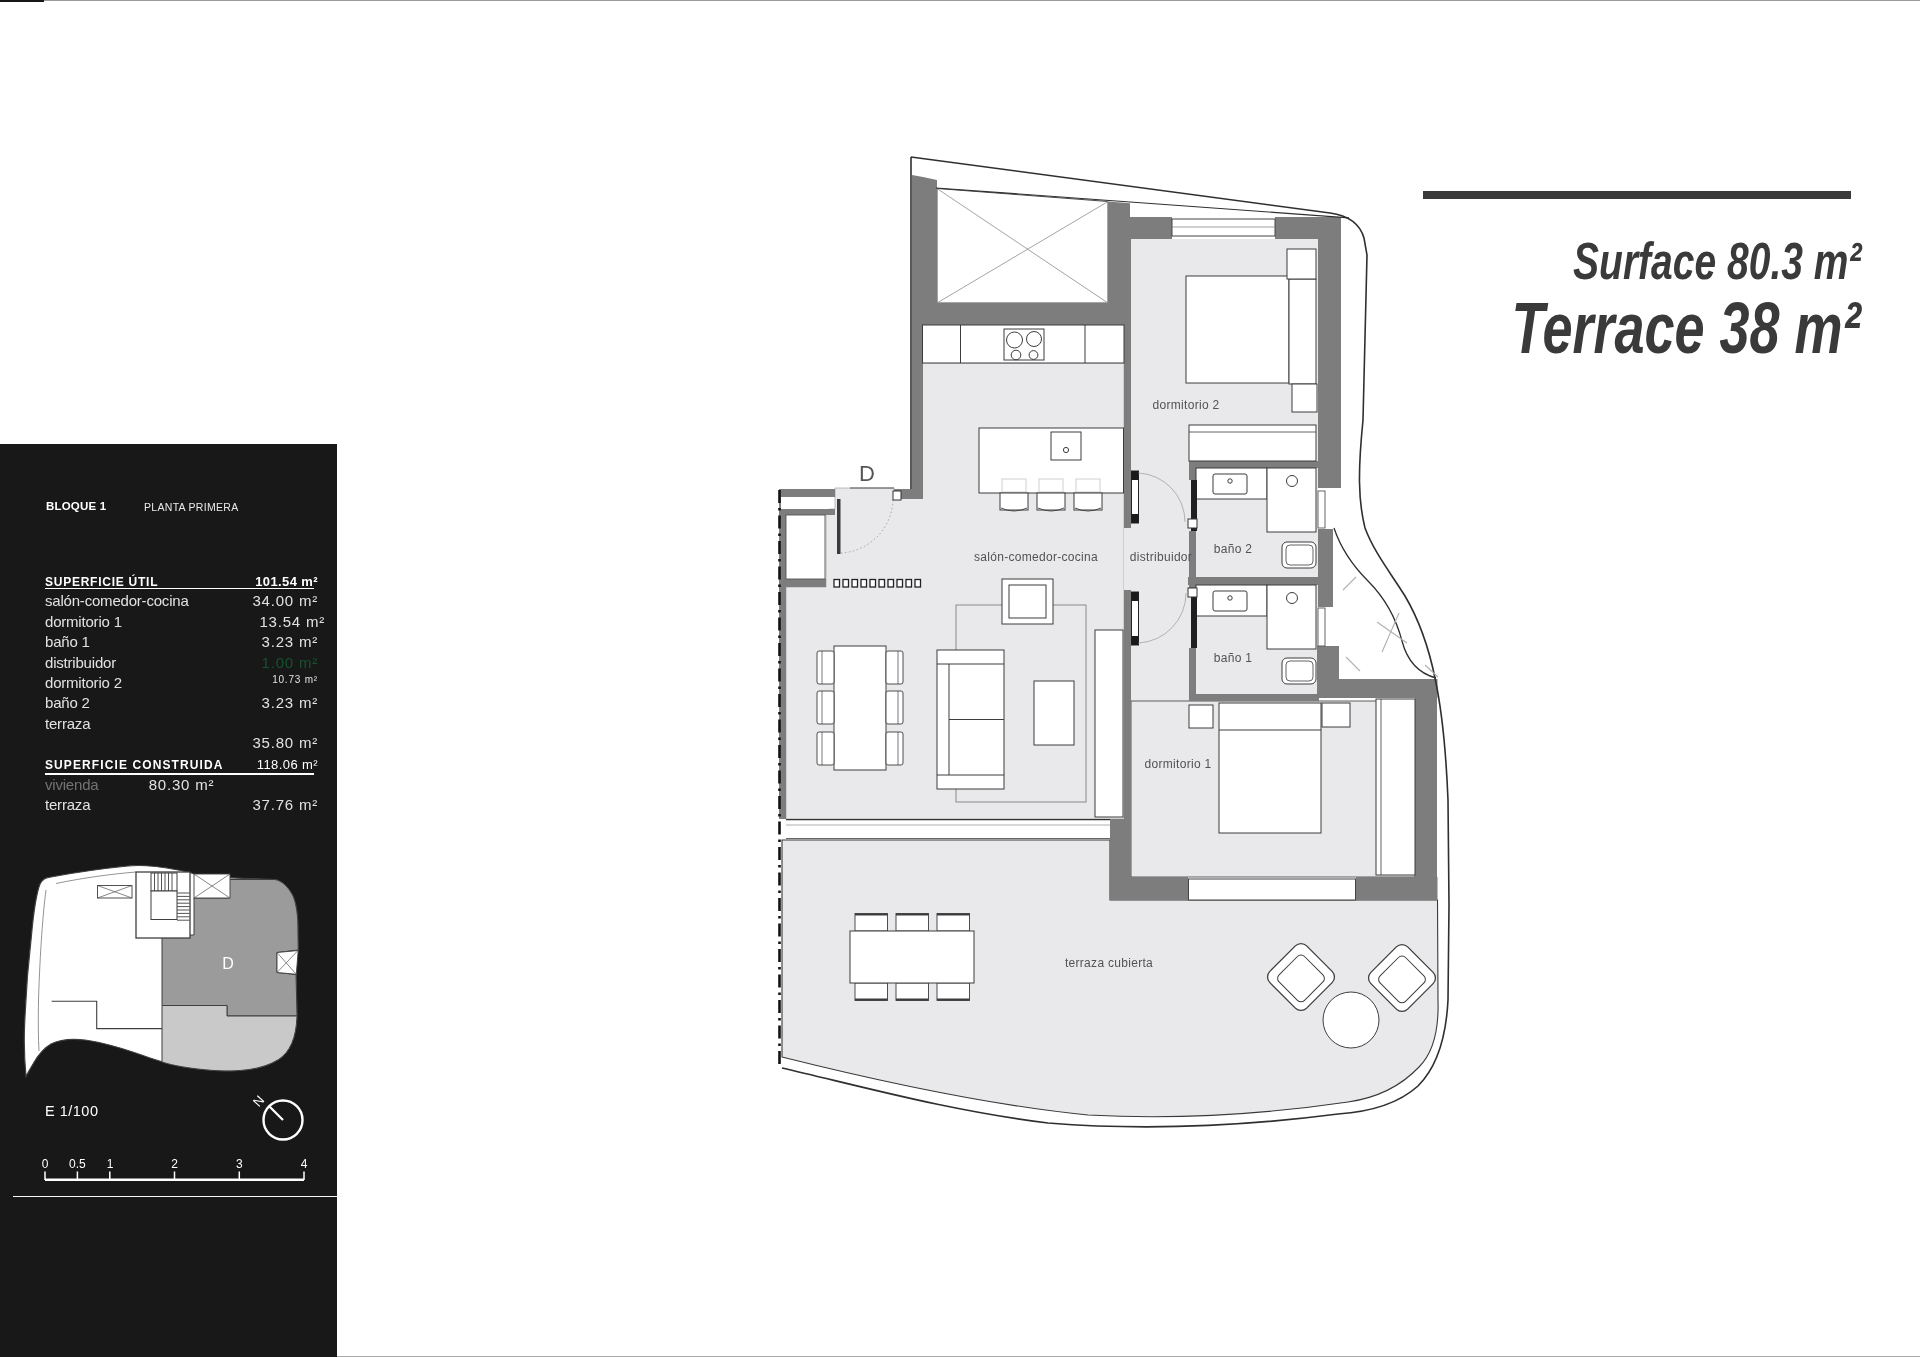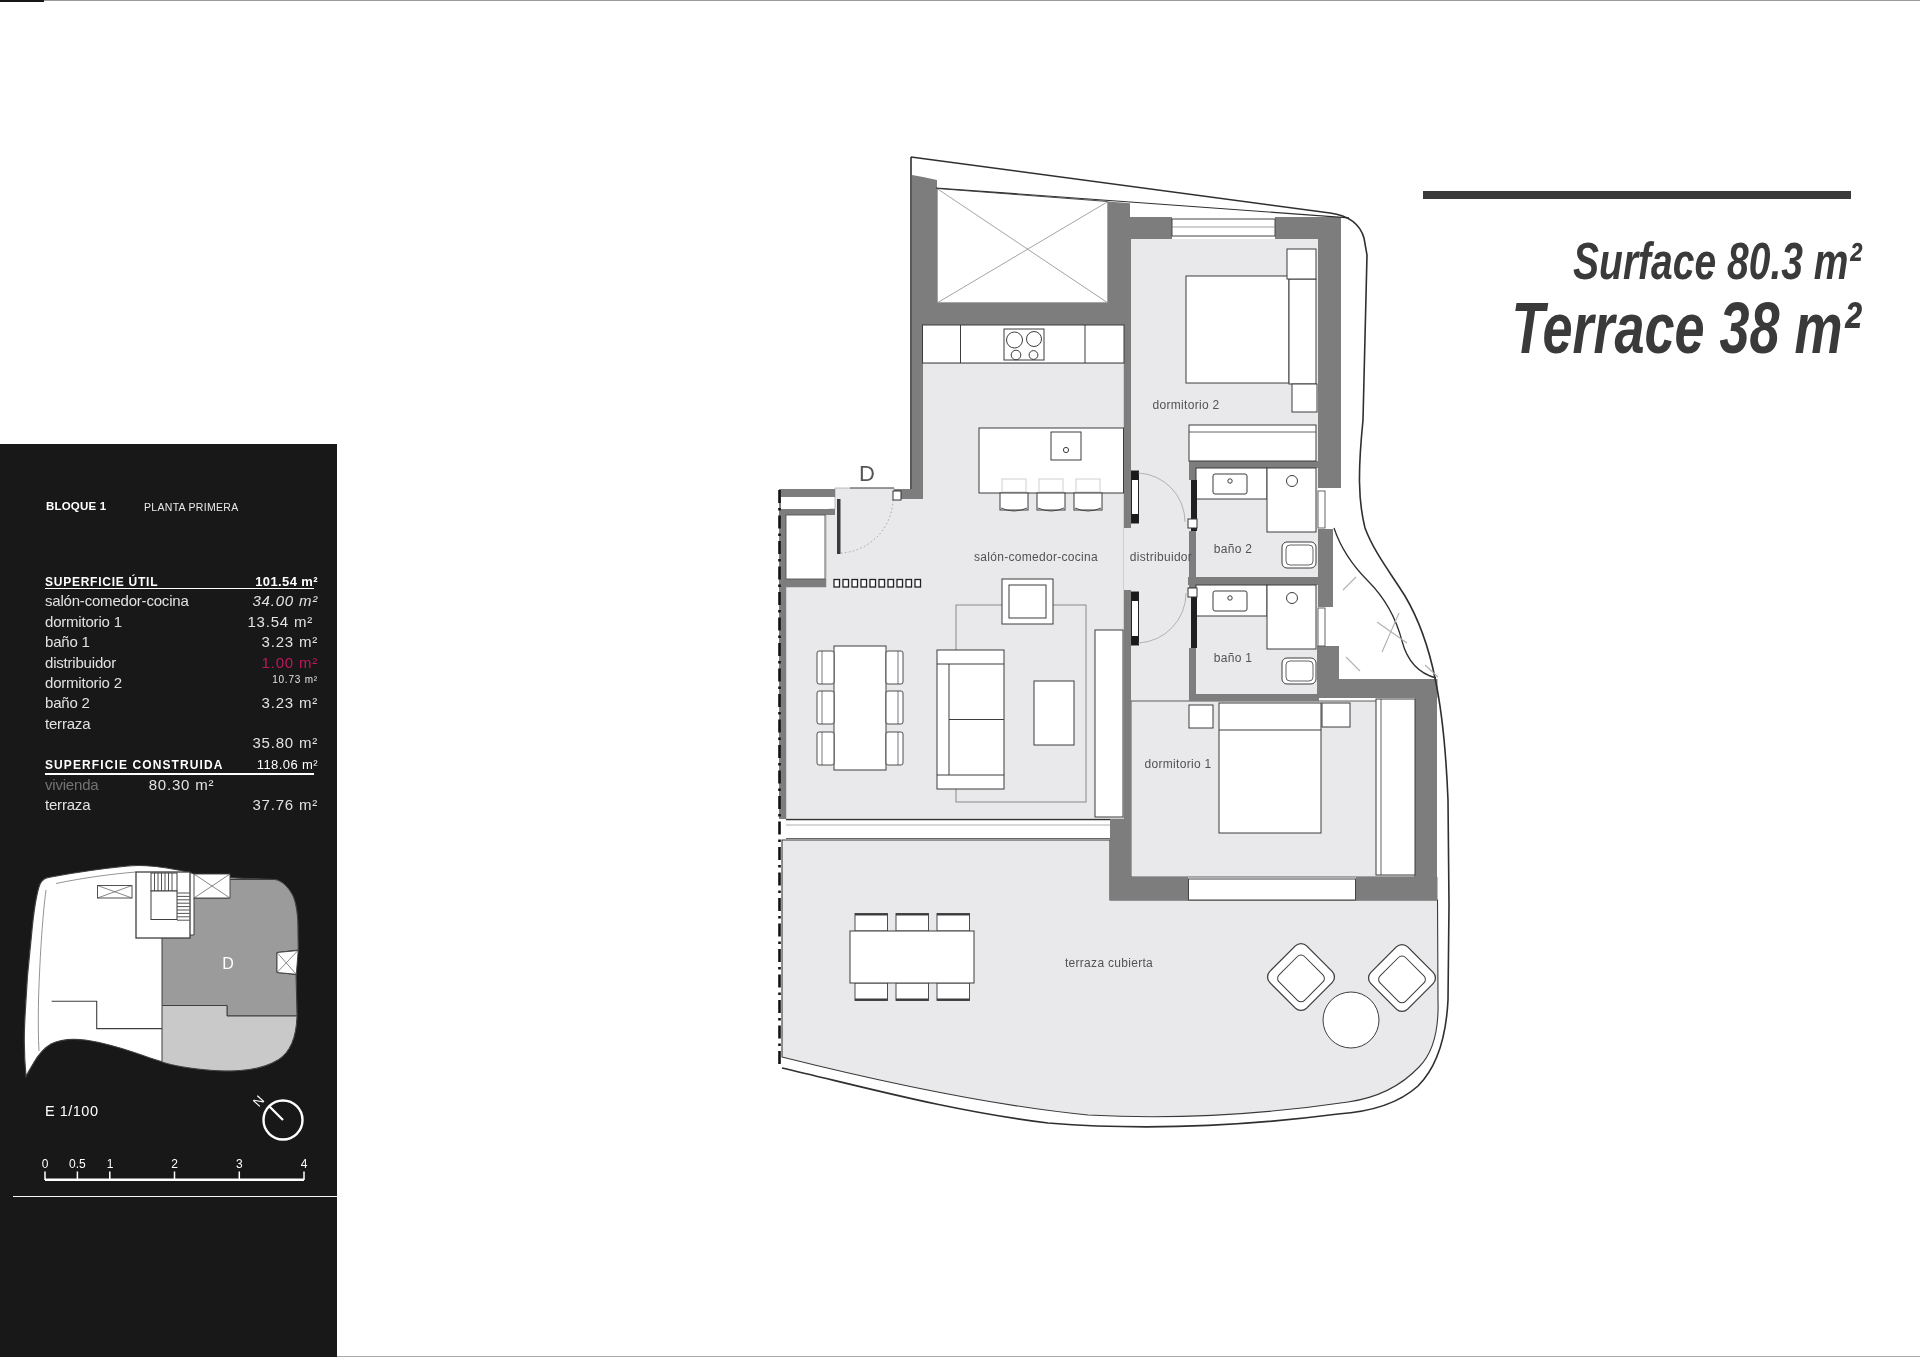--- a/index.html
+++ b/index.html
@@ -20,27 +20,27 @@
 
 <div class="abs wtxt" style="left:46px;top:500px;font-size:11.5px;font-weight:bold;letter-spacing:0.2px;">BLOQUE 1</div>
 <div class="abs wtxt" style="left:112px;top:500.5px;font-size:10.5px;letter-spacing:0.3px;color:#e9e9e9;padding-left:32px;">PLANTA PRIMERA</div>
 
 <div class="abs wtxt" style="left:45px;top:575px;font-size:12px;font-weight:bold;letter-spacing:0.75px;">SUPERFICIE ÚTIL</div>
 <div class="abs wtxt" style="left:45px;top:574px;width:273px;text-align:right;font-size:13px;font-weight:bold;letter-spacing:0.4px;">101.54 m²</div>
 
 <div class="abs" style="left:45px;top:587.7px;width:269px;height:1.7px;background:#ffffff"></div>
 
 <div class="abs" style="left:45px;top:592.3px;font-size:15px;letter-spacing:-0.2px;color:#e2e2e2;">salón-comedor-cocina</div>
-<div class="abs" style="left:45px;top:592.3px;width:273px;text-align:right;font-size:15px;letter-spacing:0.8px;color:#e2e2e2;font-style:italic;">34.00 m²</div>
+<div class="abs" style="left:45px;top:592.3px;width:273px;text-align:right;font-size:15px;letter-spacing:0.8px;color:#e2e2e2;">34.00 m²</div>
 <div class="abs" style="left:45px;top:612.7px;font-size:15px;letter-spacing:-0.2px;color:#e2e2e2;">dormitorio 1</div>
-<div class="abs" style="left:40px;top:612.7px;width:273px;text-align:right;font-size:15px;letter-spacing:0.8px;color:#e2e2e2;">13.54 m²</div>
+<div class="abs" style="left:52px;top:612.7px;width:273px;text-align:right;font-size:15px;letter-spacing:0.8px;color:#e2e2e2;">13.54 m²</div>
 <div class="abs" style="left:45px;top:633.1px;font-size:15px;letter-spacing:-0.2px;color:#e2e2e2;">baño 1</div>
 <div class="abs" style="left:45px;top:633.1px;width:273px;text-align:right;font-size:15px;letter-spacing:0.8px;color:#e2e2e2;">3.23 m²</div>
 <div class="abs" style="left:45px;top:653.5px;font-size:15px;letter-spacing:-0.2px;color:#e2e2e2;">distribuidor</div>
-<div class="abs" style="left:45px;top:653.5px;width:273px;text-align:right;font-size:15px;letter-spacing:0.8px;color:#be185d;">1.00 m²</div>
+<div class="abs" style="left:45px;top:653.5px;width:273px;text-align:right;font-size:15px;letter-spacing:0.8px;color:#14532d;">1.00 m²</div>
 <div class="abs" style="left:45px;top:673.9px;font-size:15px;letter-spacing:-0.2px;color:#e2e2e2;">dormitorio 2</div>
 <div class="abs" style="left:45px;top:673.9px;width:273px;text-align:right;font-size:10px;letter-spacing:0.8px;color:#e2e2e2;">10.73 m²</div>
 <div class="abs" style="left:45px;top:694.3px;font-size:15px;letter-spacing:-0.2px;color:#e2e2e2;">baño 2</div>
 <div class="abs" style="left:45px;top:694.3px;width:273px;text-align:right;font-size:15px;letter-spacing:0.8px;color:#e2e2e2;">3.23 m²</div>
 <div class="abs" style="left:45px;top:714.7px;font-size:15px;letter-spacing:-0.2px;color:#e2e2e2;">terraza</div>
 <div class="abs" style="left:45px;top:734px;width:273px;text-align:right;font-size:15px;letter-spacing:0.8px;color:#e2e2e2;">35.80 m²</div>
 
 <div class="abs wtxt" style="left:45px;top:758px;font-size:12px;font-weight:bold;letter-spacing:1.1px;">SUPERFICIE CONSTRUIDA</div>
 <div class="abs wtxt" style="left:45px;top:757px;width:273px;text-align:right;font-size:13px;font-weight:normal;letter-spacing:0.4px;">118.06 m²</div>
 <div class="abs" style="left:45px;top:773.3px;width:269px;height:1.8px;background:#ffffff"></div>

